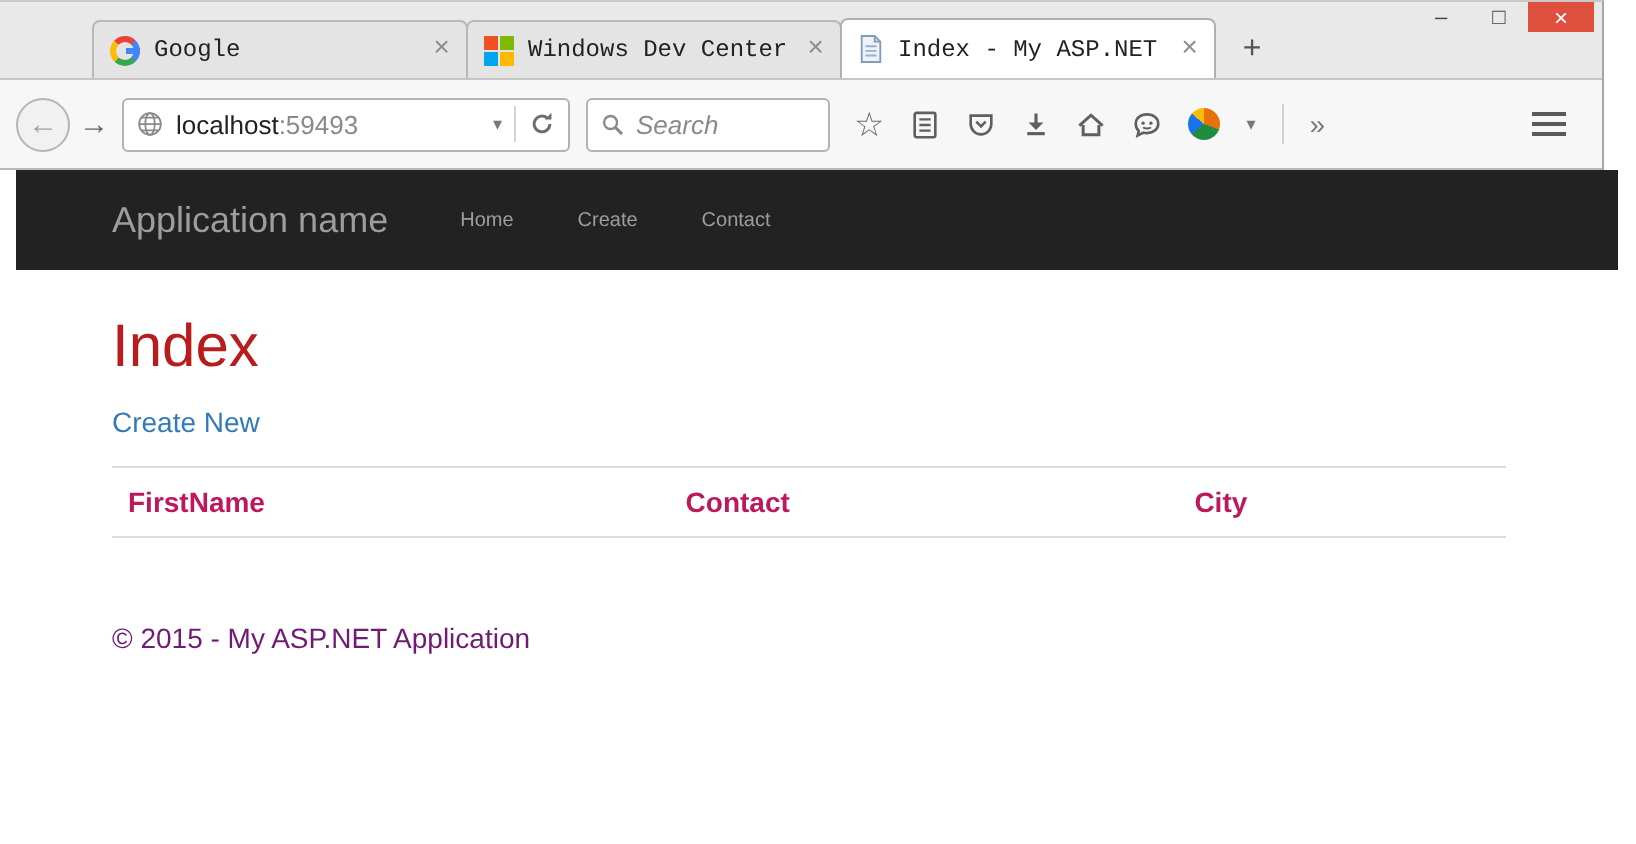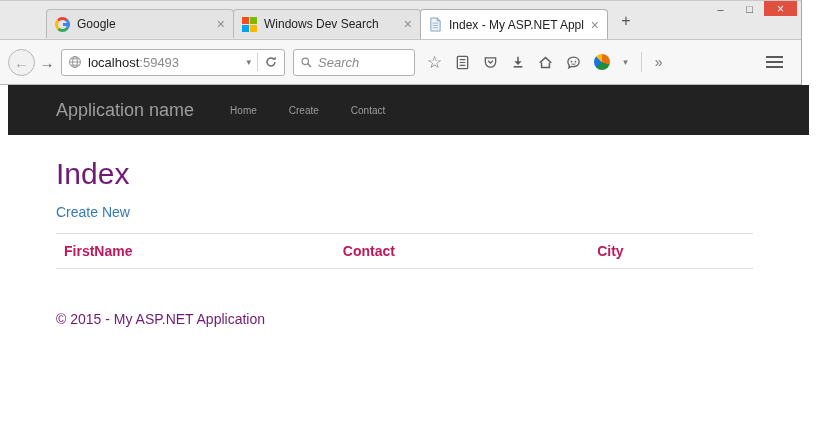--- a/index.html
+++ b/index.html
@@ -10,21 +10,21 @@
   .browser-window { position:absolute; left:0; top:0; width:802px; height:422px; background:#fff;
     border-right:1px solid #a6a6a6; border-top:1px solid #c9c9c9; }
 
   
   .chrome-top { position:absolute; left:0; top:0; width:100%; height:38px; background:#e9e9e9; }
   .window-controls { position:absolute; top:0; right:4px; display:flex; height:15px; }
   .win-btn { width:29px; height:15px; display:flex; align-items:center; justify-content:center;
     font-size:11px; color:#444; cursor:default; }
   .win-btn.close { background:#e0503f; color:#fff; width:33px; font-size:12px; }
 
-  .tabs { position:absolute; left:46px; bottom:0; display:flex; height:30px; }
+  .tabs { position:absolute; left:46px; bottom:0; display:flex; align-items:flex-end; height:30px;font-family:Liberation Mono, monospace; }
   .tab { width:188px; height:29px; border:1px solid #b9b9b9; border-bottom:none;
     border-radius:4px 4px 0 0; background:#e4e4e4; display:flex; align-items:center;
     padding:0 8px; gap:7px; margin-right:-1px; }
   .tab.active { background:#ffffff; height:30px; position:relative; z-index:2; border-color:#b0b0b0; }
   .tab-label { flex:1; font-size:12px; color:#222; white-space:nowrap; overflow:hidden; }
   .tab-close { color:#8d8d8d; font-size:14px; line-height:1; }
   .newtab { width:26px; height:24px; margin:0 0 2px 6px; display:flex; align-items:center;
     justify-content:center; font-size:16px; color:#555; }
 
   
@@ -67,21 +67,21 @@
   .overflow { font-size:14px; color:#777; }
   .hamburger { margin-left:auto; margin-right:10px; display:flex; flex-direction:column; gap:3px; }
   .hamburger i { display:block; width:17px; height:2px; background:#5a5a5a; }
 
   
   .content { position:absolute; left:8px; top:84px; width:100%; height:402px; background:#fff; overflow:hidden; }
   .site-navbar { height:50px; background:#222222; display:flex; align-items:center; padding-left:48px; }
   .brand { font-size:18px; color:#9d9d9d; margin-right:20px; }
   .navlink { font-size:10px; color:#9d9d9d; margin:0 16px; }
   .main { padding:0 56px 0 48px; }
-  .page-title { font-size:30px; font-weight:normal; color:#701a75; margin:22px 0 12px; }
+  .page-title { font-size:30px; font-weight:normal; color:#b91c1c; margin:22px 0 12px; }
   .create-link { display:inline-block; font-size:14px; color:#337ab7; text-decoration:none; }
   table.grid { width:100%; border-collapse:collapse; margin-top:12px; }
   table.grid th { text-align:left; font-size:14px; color:#be185d; font-weight:bold; padding:9px 8px;
     border-top:1px solid #ddd; border-bottom:1px solid #ddd; }
   th.c1{width:40%} th.c2{width:36.5%} th.c3{width:23.5%}
   .site-footer { margin-top:42px; font-size:14px; color:#701a75; }
 </style>
 </head>
 <body>
 
@@ -101,21 +101,21 @@
           <span class="tab-label">Google</span>
           <span class="tab-close">×</span>
         </div>
         <div class="tab">
           <span class="windows-icon">
               <i class="q1"></i>
               <i class="q2"></i>
               <i class="q3"></i>
               <i class="q4"></i>
             </span>
-          <span class="tab-label">Windows Dev Search</span>
+          <span class="tab-label">Windows Dev Center</span>
           <span class="tab-close">×</span>
         </div>
         <div class="tab active">
           <span class="page-icon">
             <svg width="13" height="15" viewBox="0 0 14 16">
                 <path d="M2 1h7l3 3v11H2z" fill="#eef3fa" stroke="#7f9db9"></path>
                 <path d="M9 1v3h3" fill="none" stroke="#7f9db9"></path>
                 <path d="M4 6.5h6M4 9h6M4 11.5h6" stroke="#9ab0cc"></path>
               </svg>
           </span>

